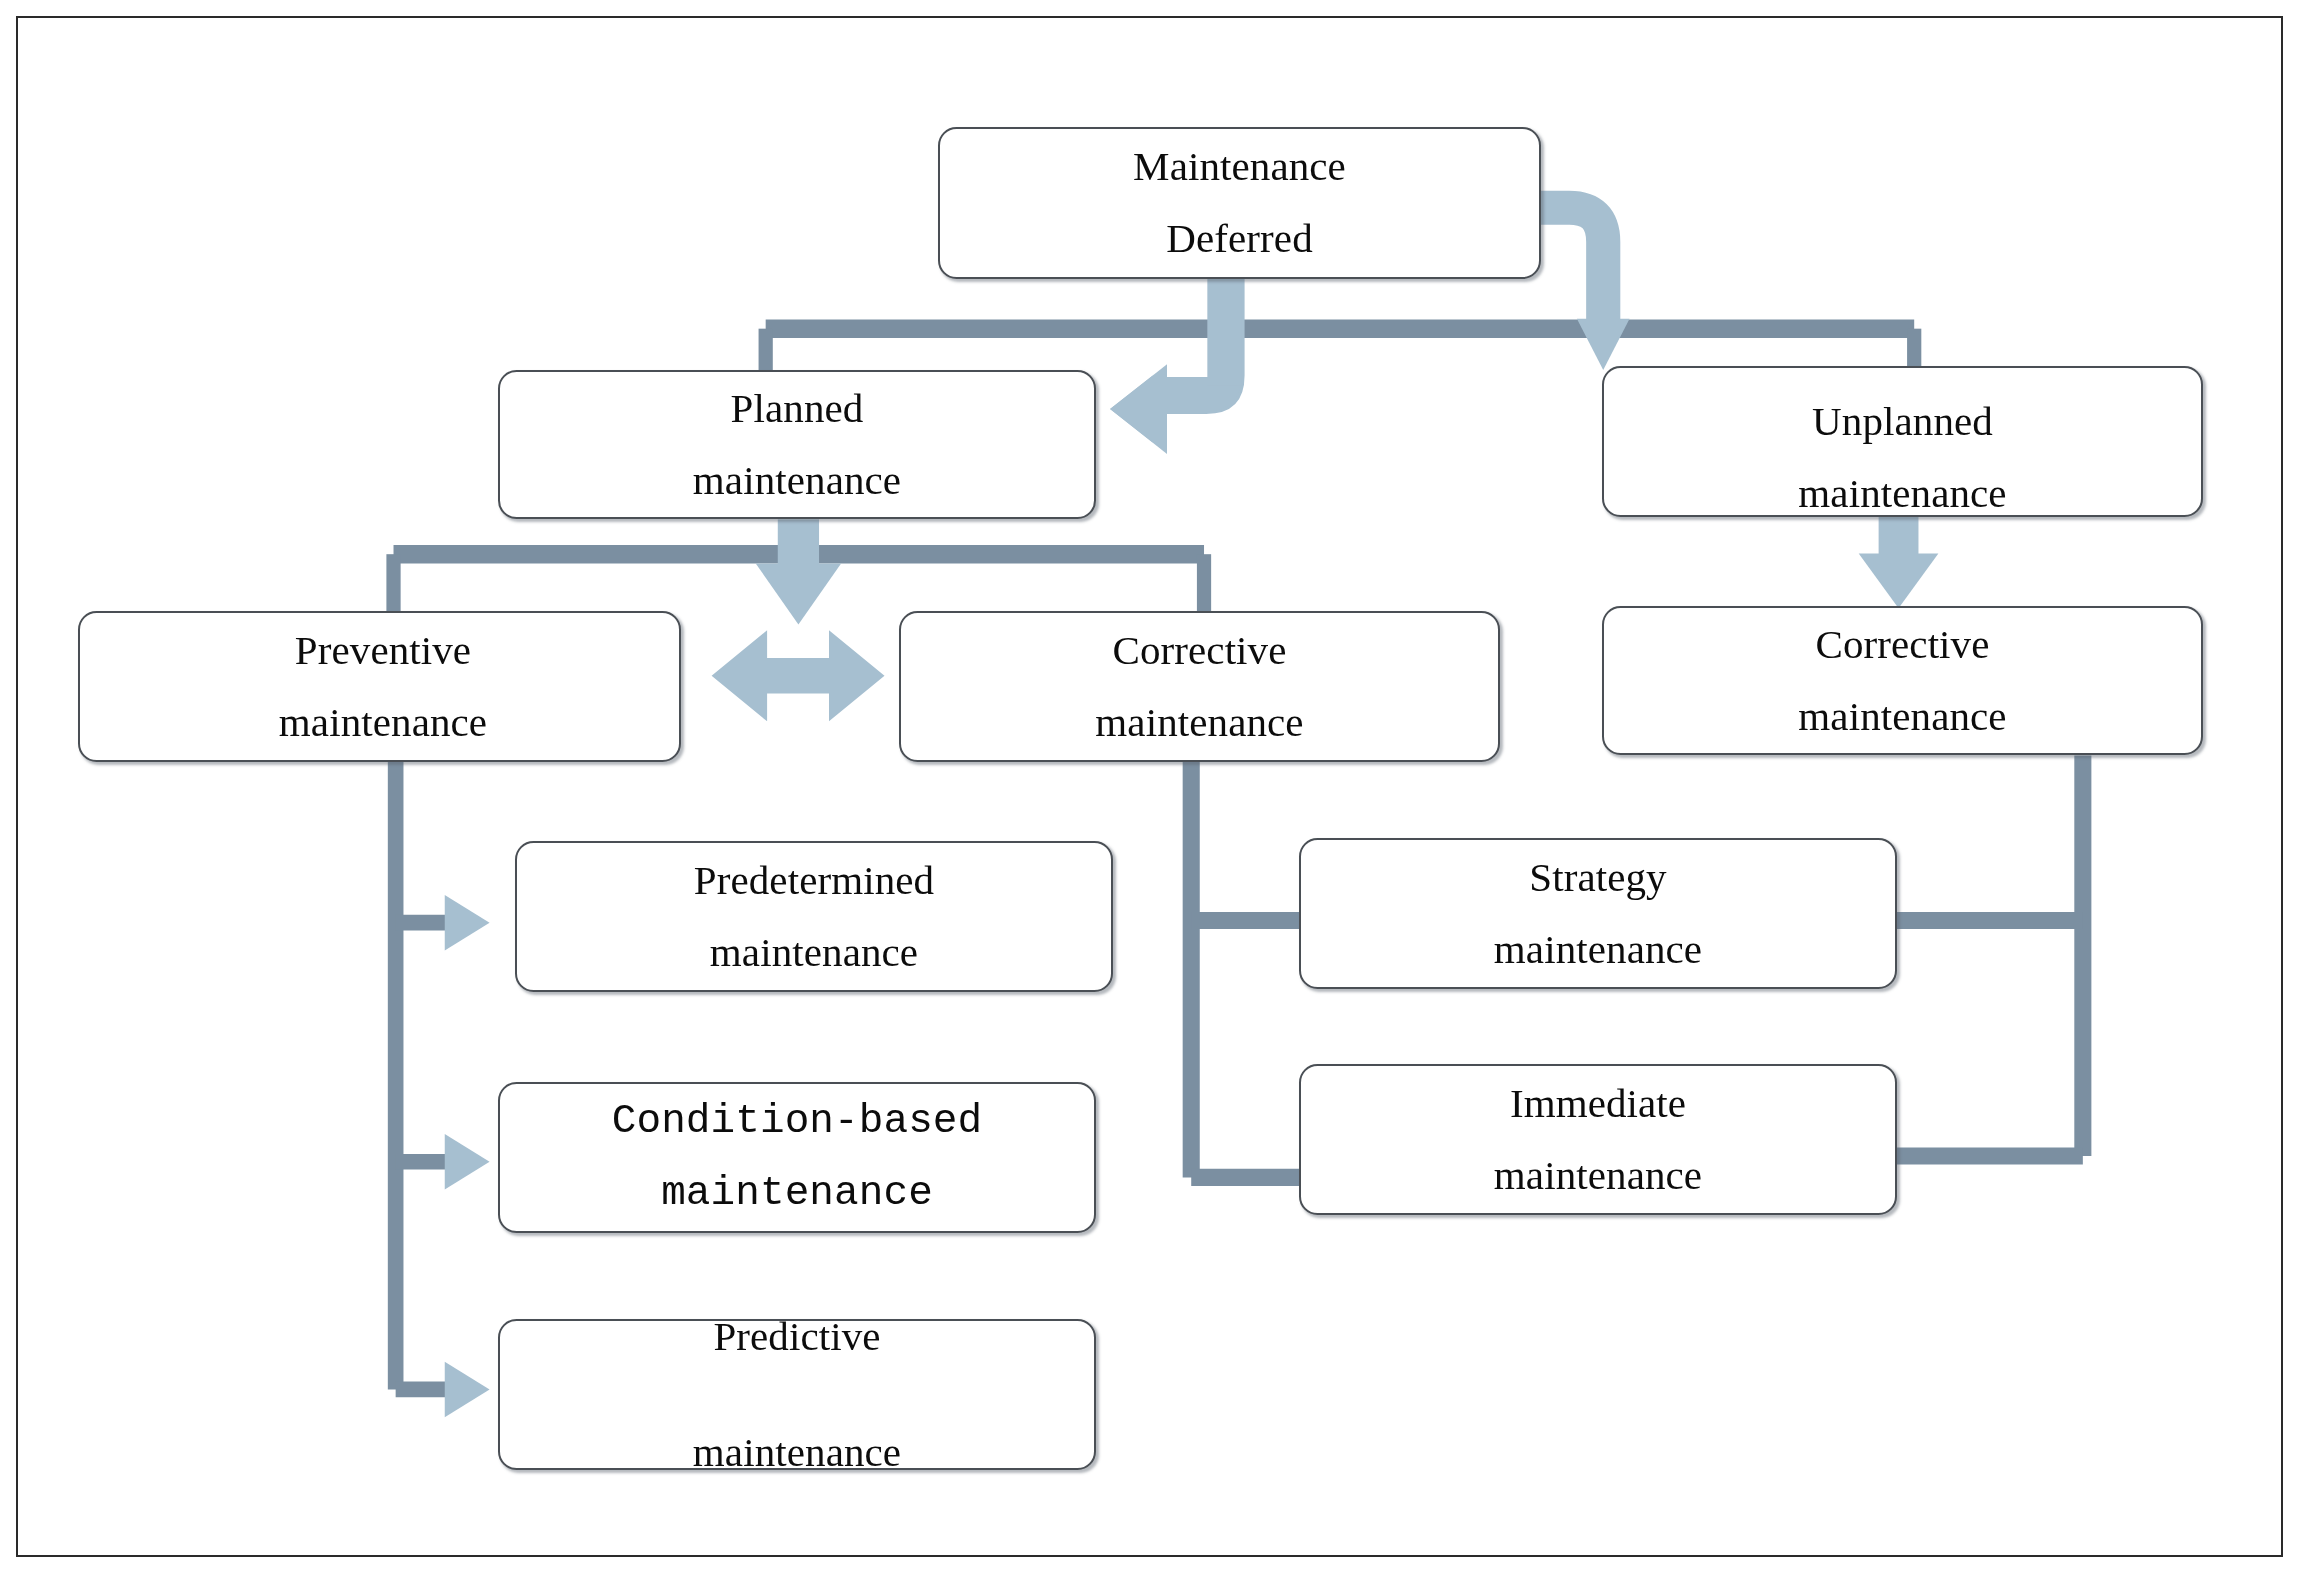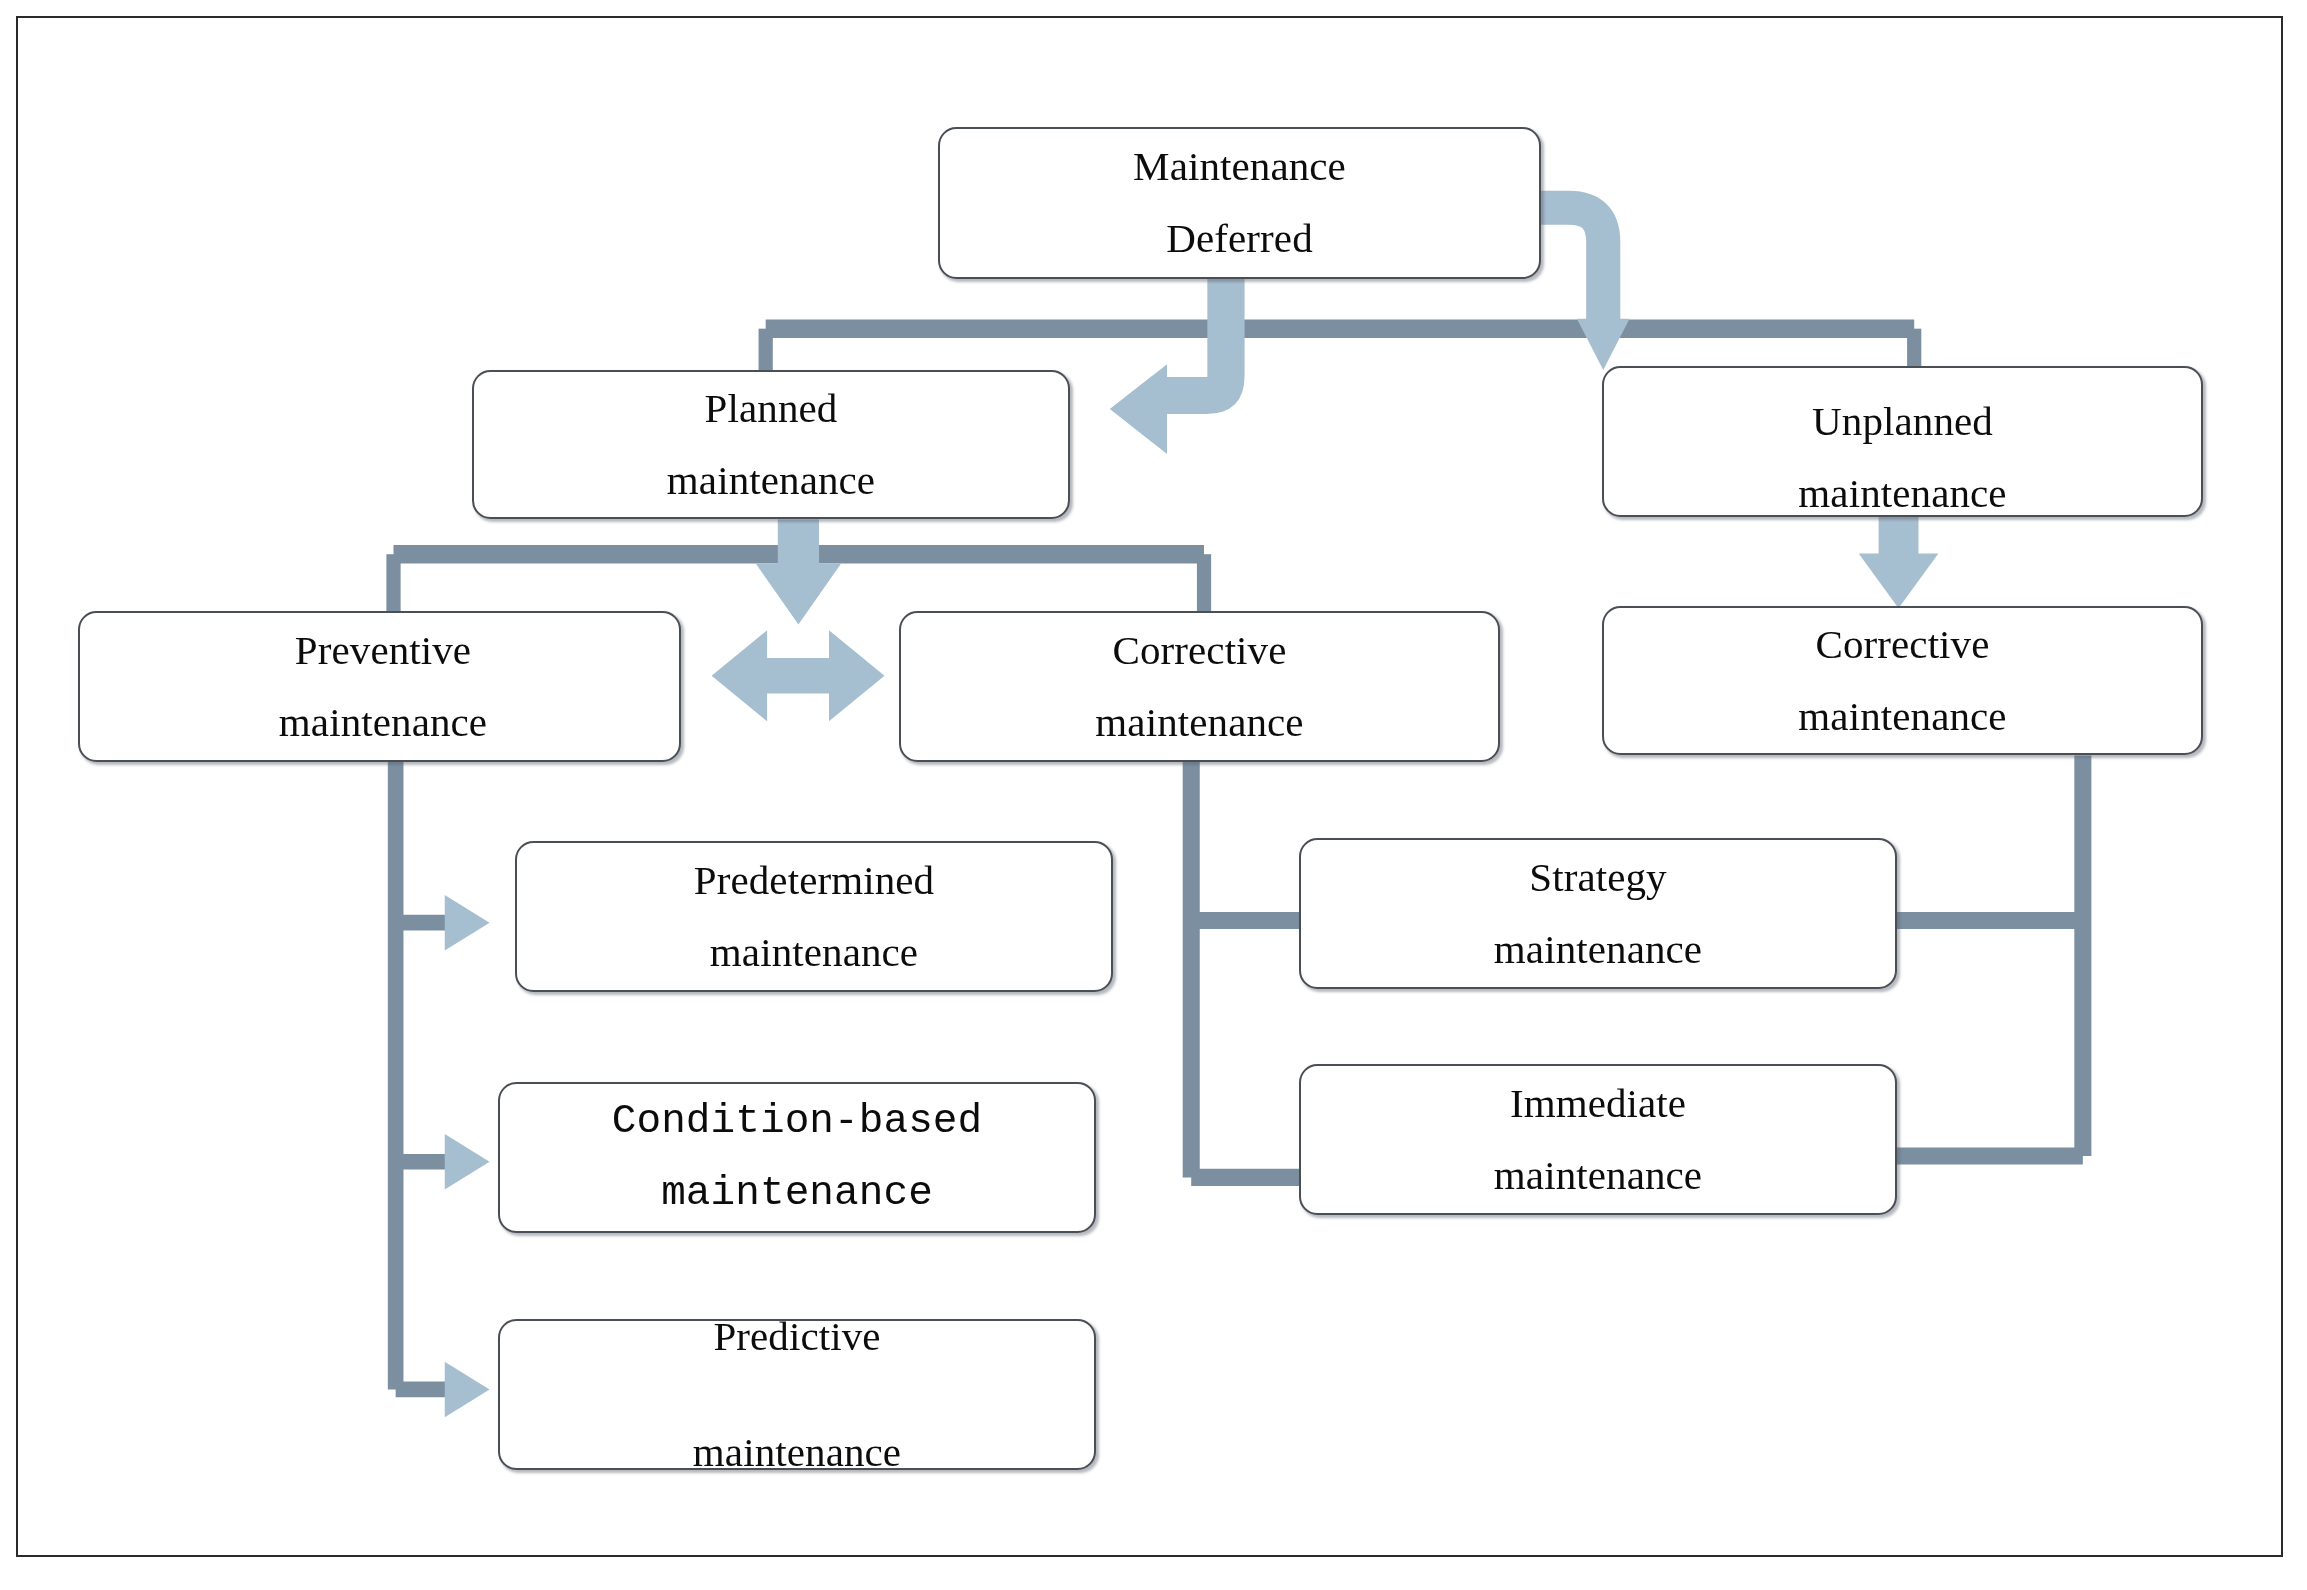--- a/index.html
+++ b/index.html
@@ -132,21 +132,21 @@
       <path d="M2927,1294 L2664,1294" stroke="#7b8fa1" stroke-width="24" fill="none"></path>
       <path d="M2927,1625 L2664,1625" stroke="#7b8fa1" stroke-width="24" fill="none"></path>
     </g>
   </svg>
 
   <div class="node" style="left:938px;top:127px;width:603px;height:152px;">
     <span class="ln l1">Maintenance</span>
     <span class="ln l2">Deferred</span>
   </div>
 
-  <div class="node" style="left:472px;top:370px;width:598px;height:149px;font-family:Liberation Serif, serif;">
+  <div class="node" style="left:498px;top:370px;width:598px;height:149px;font-family:Liberation Serif, serif;">
     <span class="ln l1">Planned</span>
     <span class="ln l2">maintenance</span>
   </div>
 
   <div class="node" style="left:1602px;top:366px;width:601px;height:151px;justify-content:flex-end;">
     <span class="ln l1">Unplanned</span>
     <span class="ln l2">maintenance</span>
   </div>
 
   <div class="node" style="left:78px;top:611px;width:603px;height:151px;padding-left:7px;">

